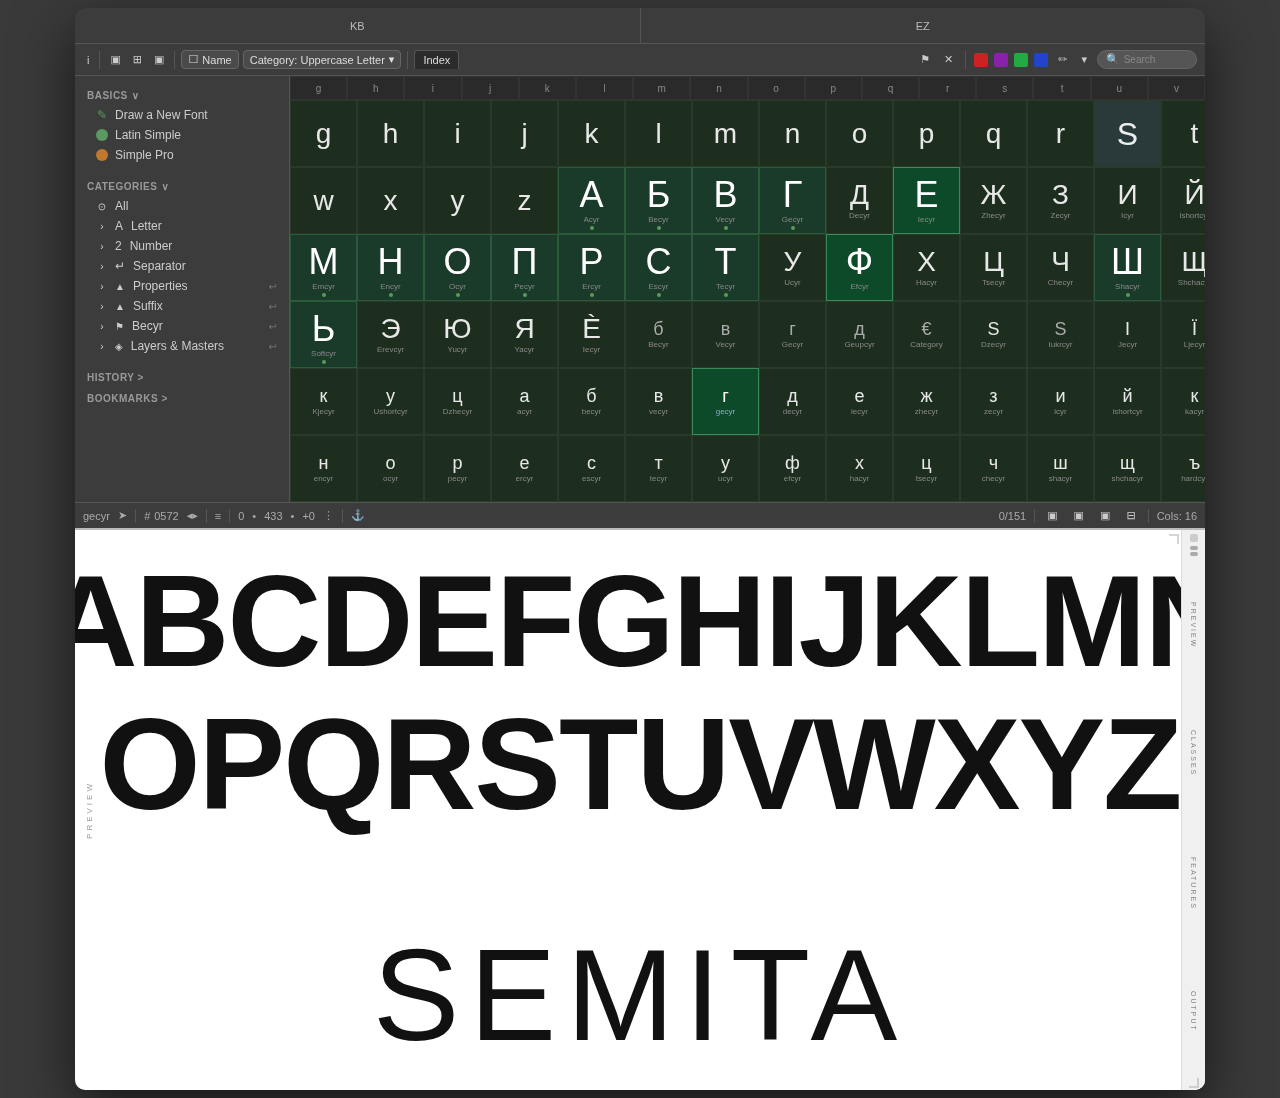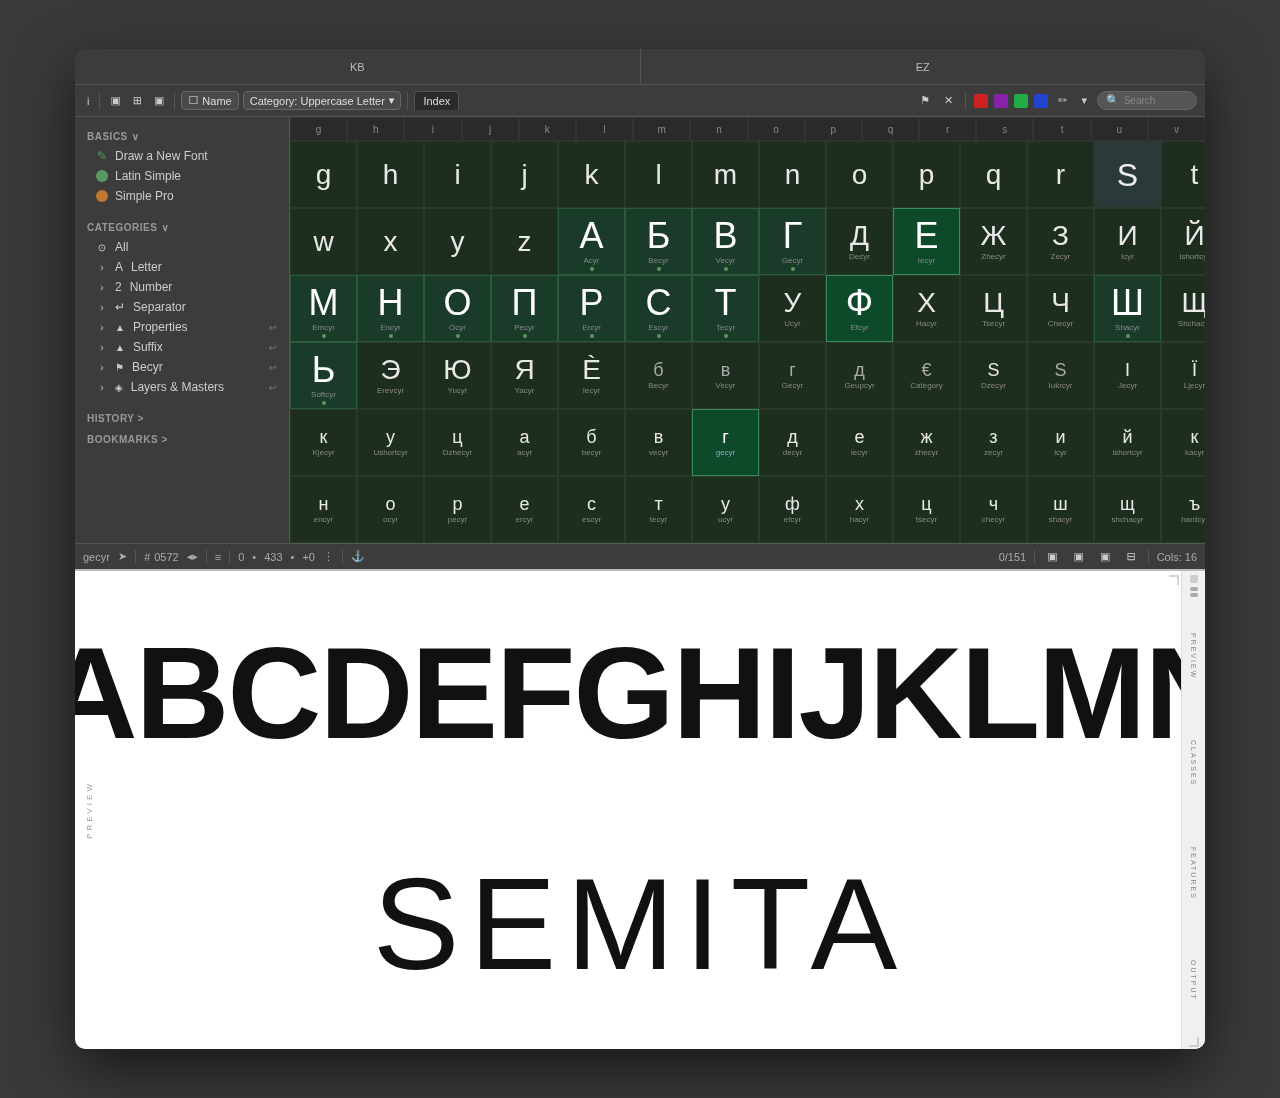--- a/index.html
+++ b/index.html
@@ -835,20 +835,21 @@
   </div>
 
   <div style="position:relative;background:white;flex:1;display:flex;flex-direction:column;align-items:center;justify-content:center;padding:20px 60px 20px 60px;min-height:480px;border-top:2px solid #bbb;">
 
     <div style="position:absolute;left:10px;top:50%;transform:translateY(-50%);display:flex;flex-direction:column;align-items:center;gap:4px;">
       <span style="writing-mode:vertical-rl;text-orientation:mixed;font-size:8px;color:#999;letter-spacing:3px;text-transform:uppercase;transform:rotate(180deg);">PREVIEW</span>
     </div>
 
     <div style="text-align:center;">
       <div class="preview-text-large">ABCDEFGHIJKLMN</div>
+      <div class="preview-text-large">OPQRSTUVWXYZ</div>
       <div style="margin-top:84px;">
         <div class="preview-text-name">SEMITA</div>
       </div>
     </div>
 
     <div style="position:absolute;right:0;top:0;bottom:0;width:24px;display:flex;flex-direction:column;align-items:center;background:#f0f0f0;border-left:1px solid #ddd;">
 
       <div style="width:8px;height:8px;background:#ccc;margin:4px auto;border-radius:2px;"></div>
       <div style="width:8px;height:4px;background:#aaa;margin:0 auto;border-radius:2px;"></div>
       <div style="width:8px;height:4px;background:#aaa;margin:2px auto;border-radius:2px;"></div>

